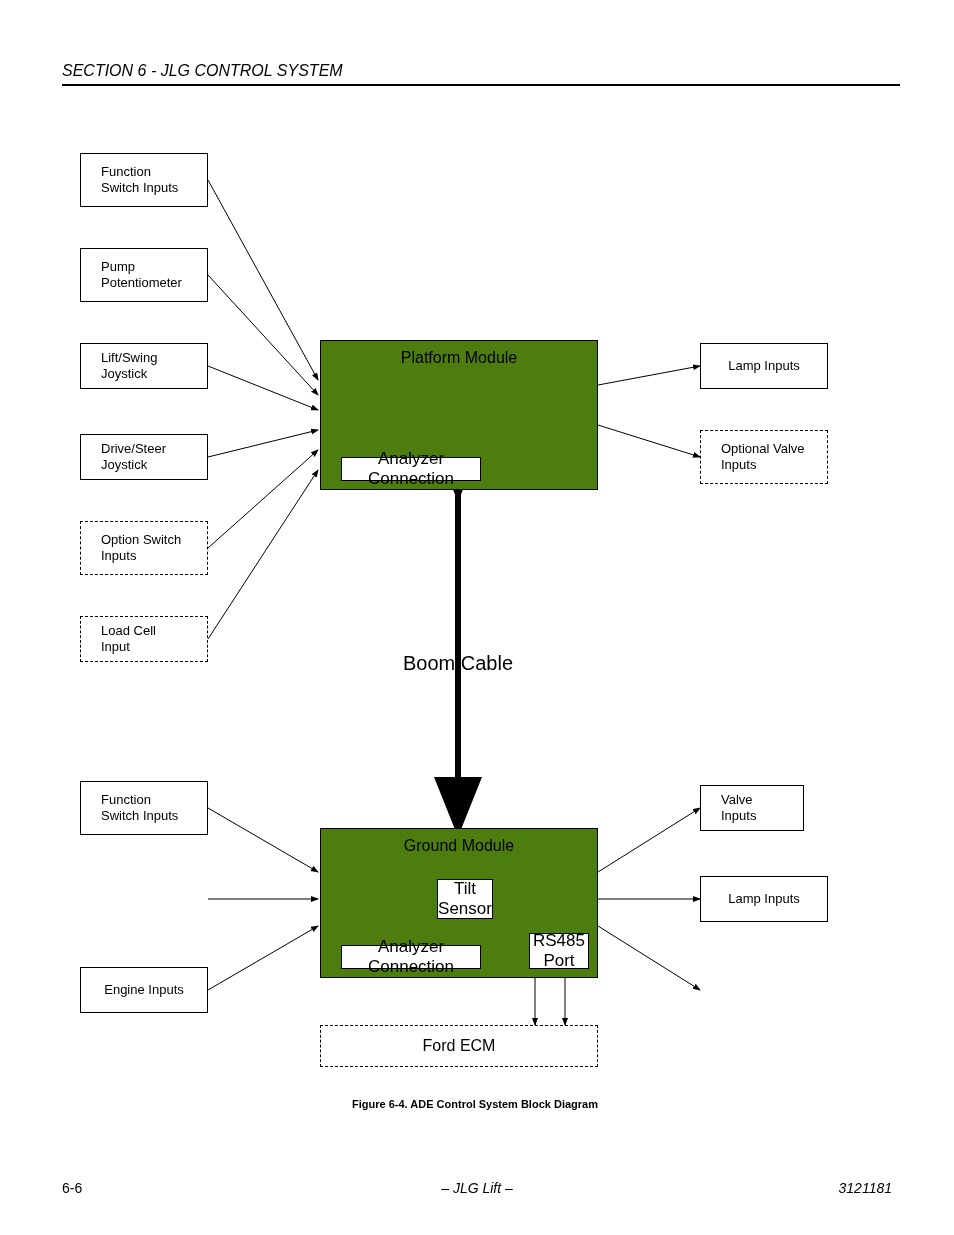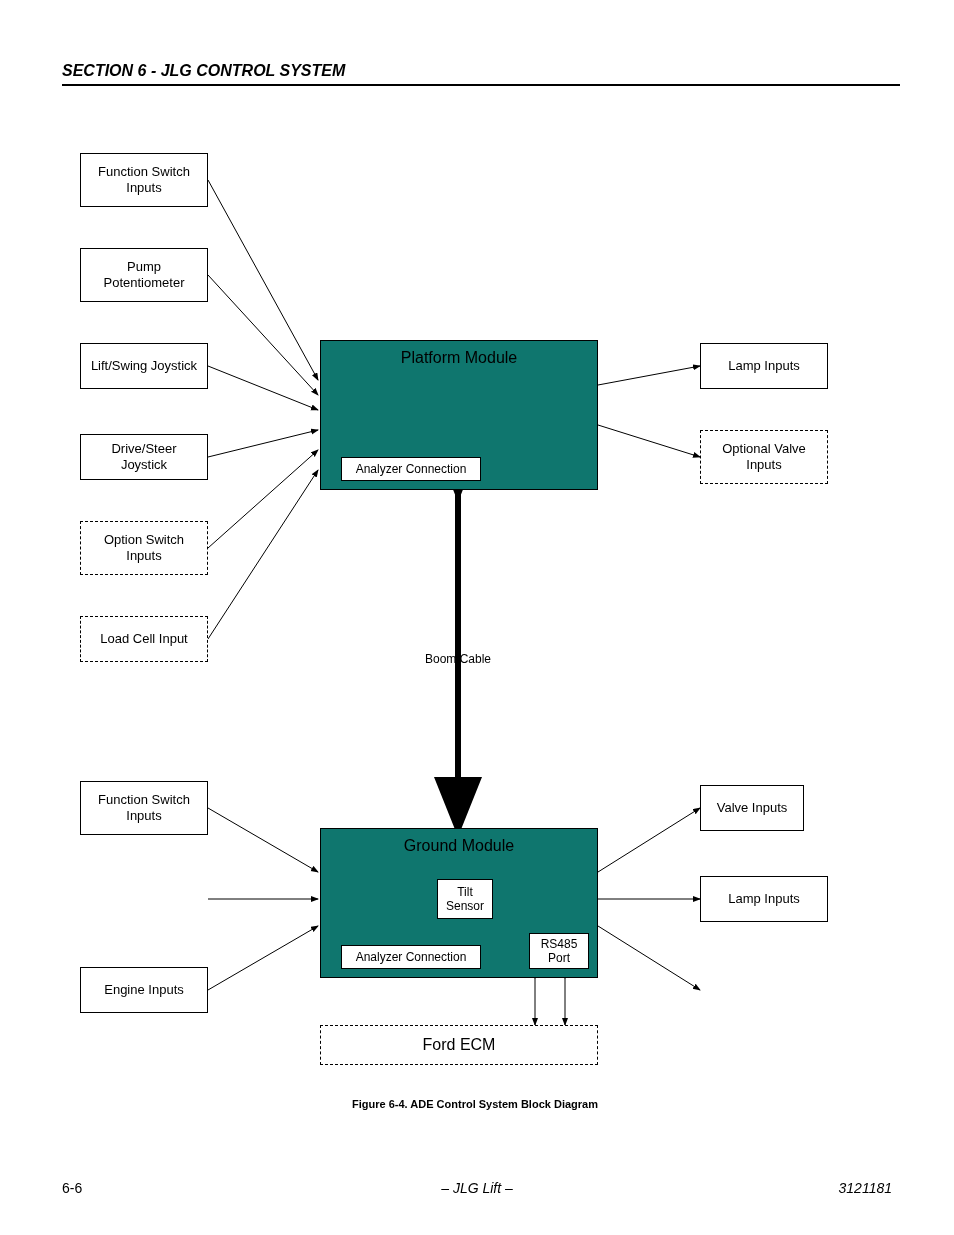--- a/index.html
+++ b/index.html
@@ -9,80 +9,79 @@
     background: #fff;
     font-family: Arial, Helvetica, sans-serif;
     position: relative;
     color: #000;
   }
   .header {
     position: absolute;
     top: 62px;
     left: 62px;
     right: 54px;
-    font-weight: bold;
+    font-weight: normal;
     font-style: italic;
     font-size: 16px;
     border-bottom: 2px solid #000;
     padding-bottom: 4px;
   }
   .diagram {
     position: absolute;
     top: 140px;
     left: 80px;
     width: 790px;
     height: 940px;
   }
   .block {
     position: absolute;
     border: 1px solid #000;
     display: flex;
     align-items: center;
     justify-content: center;
-    text-align: center;
     font-size: 13px;
     background: #fff;
-    padding: 8px;
+    padding: 20px;
     line-height: 1.25;
   }
   .dashed { border-style: dashed; }
   .module {
     position: absolute;
     border: 1px solid #000;
-    background: #0f766e;
+    background: #4d7c0f;
   }
   .module-title {
     position: absolute;
     width: 100%;
     text-align: center;
     top: 8px;
     font-size: 16px;
   }
   .inner-block {
     position: absolute;
     border: 1px solid #000;
-    font-size: 12px;
+    font-size: 17px;
     display: flex;
     align-items: center;
     justify-content: center;
     text-align: center;
     background: #fff;
     line-height: 1.2;
   }
   .caption {
     position: absolute;
     width: 100%;
     text-align: center;
     bottom: -30px;
     font-weight: bold;
     font-size: 11px;
   }
   .label {
     position: absolute;
-    font-size: 12px;
+    font-size: 20px;
     text-align: center;
   }
   .footer {
     position: absolute;
     bottom: 55px;
     left: 62px;
     right: 62px;
     font-size: 14px;
   }
   .footer-left { position: absolute; left: 0; }

